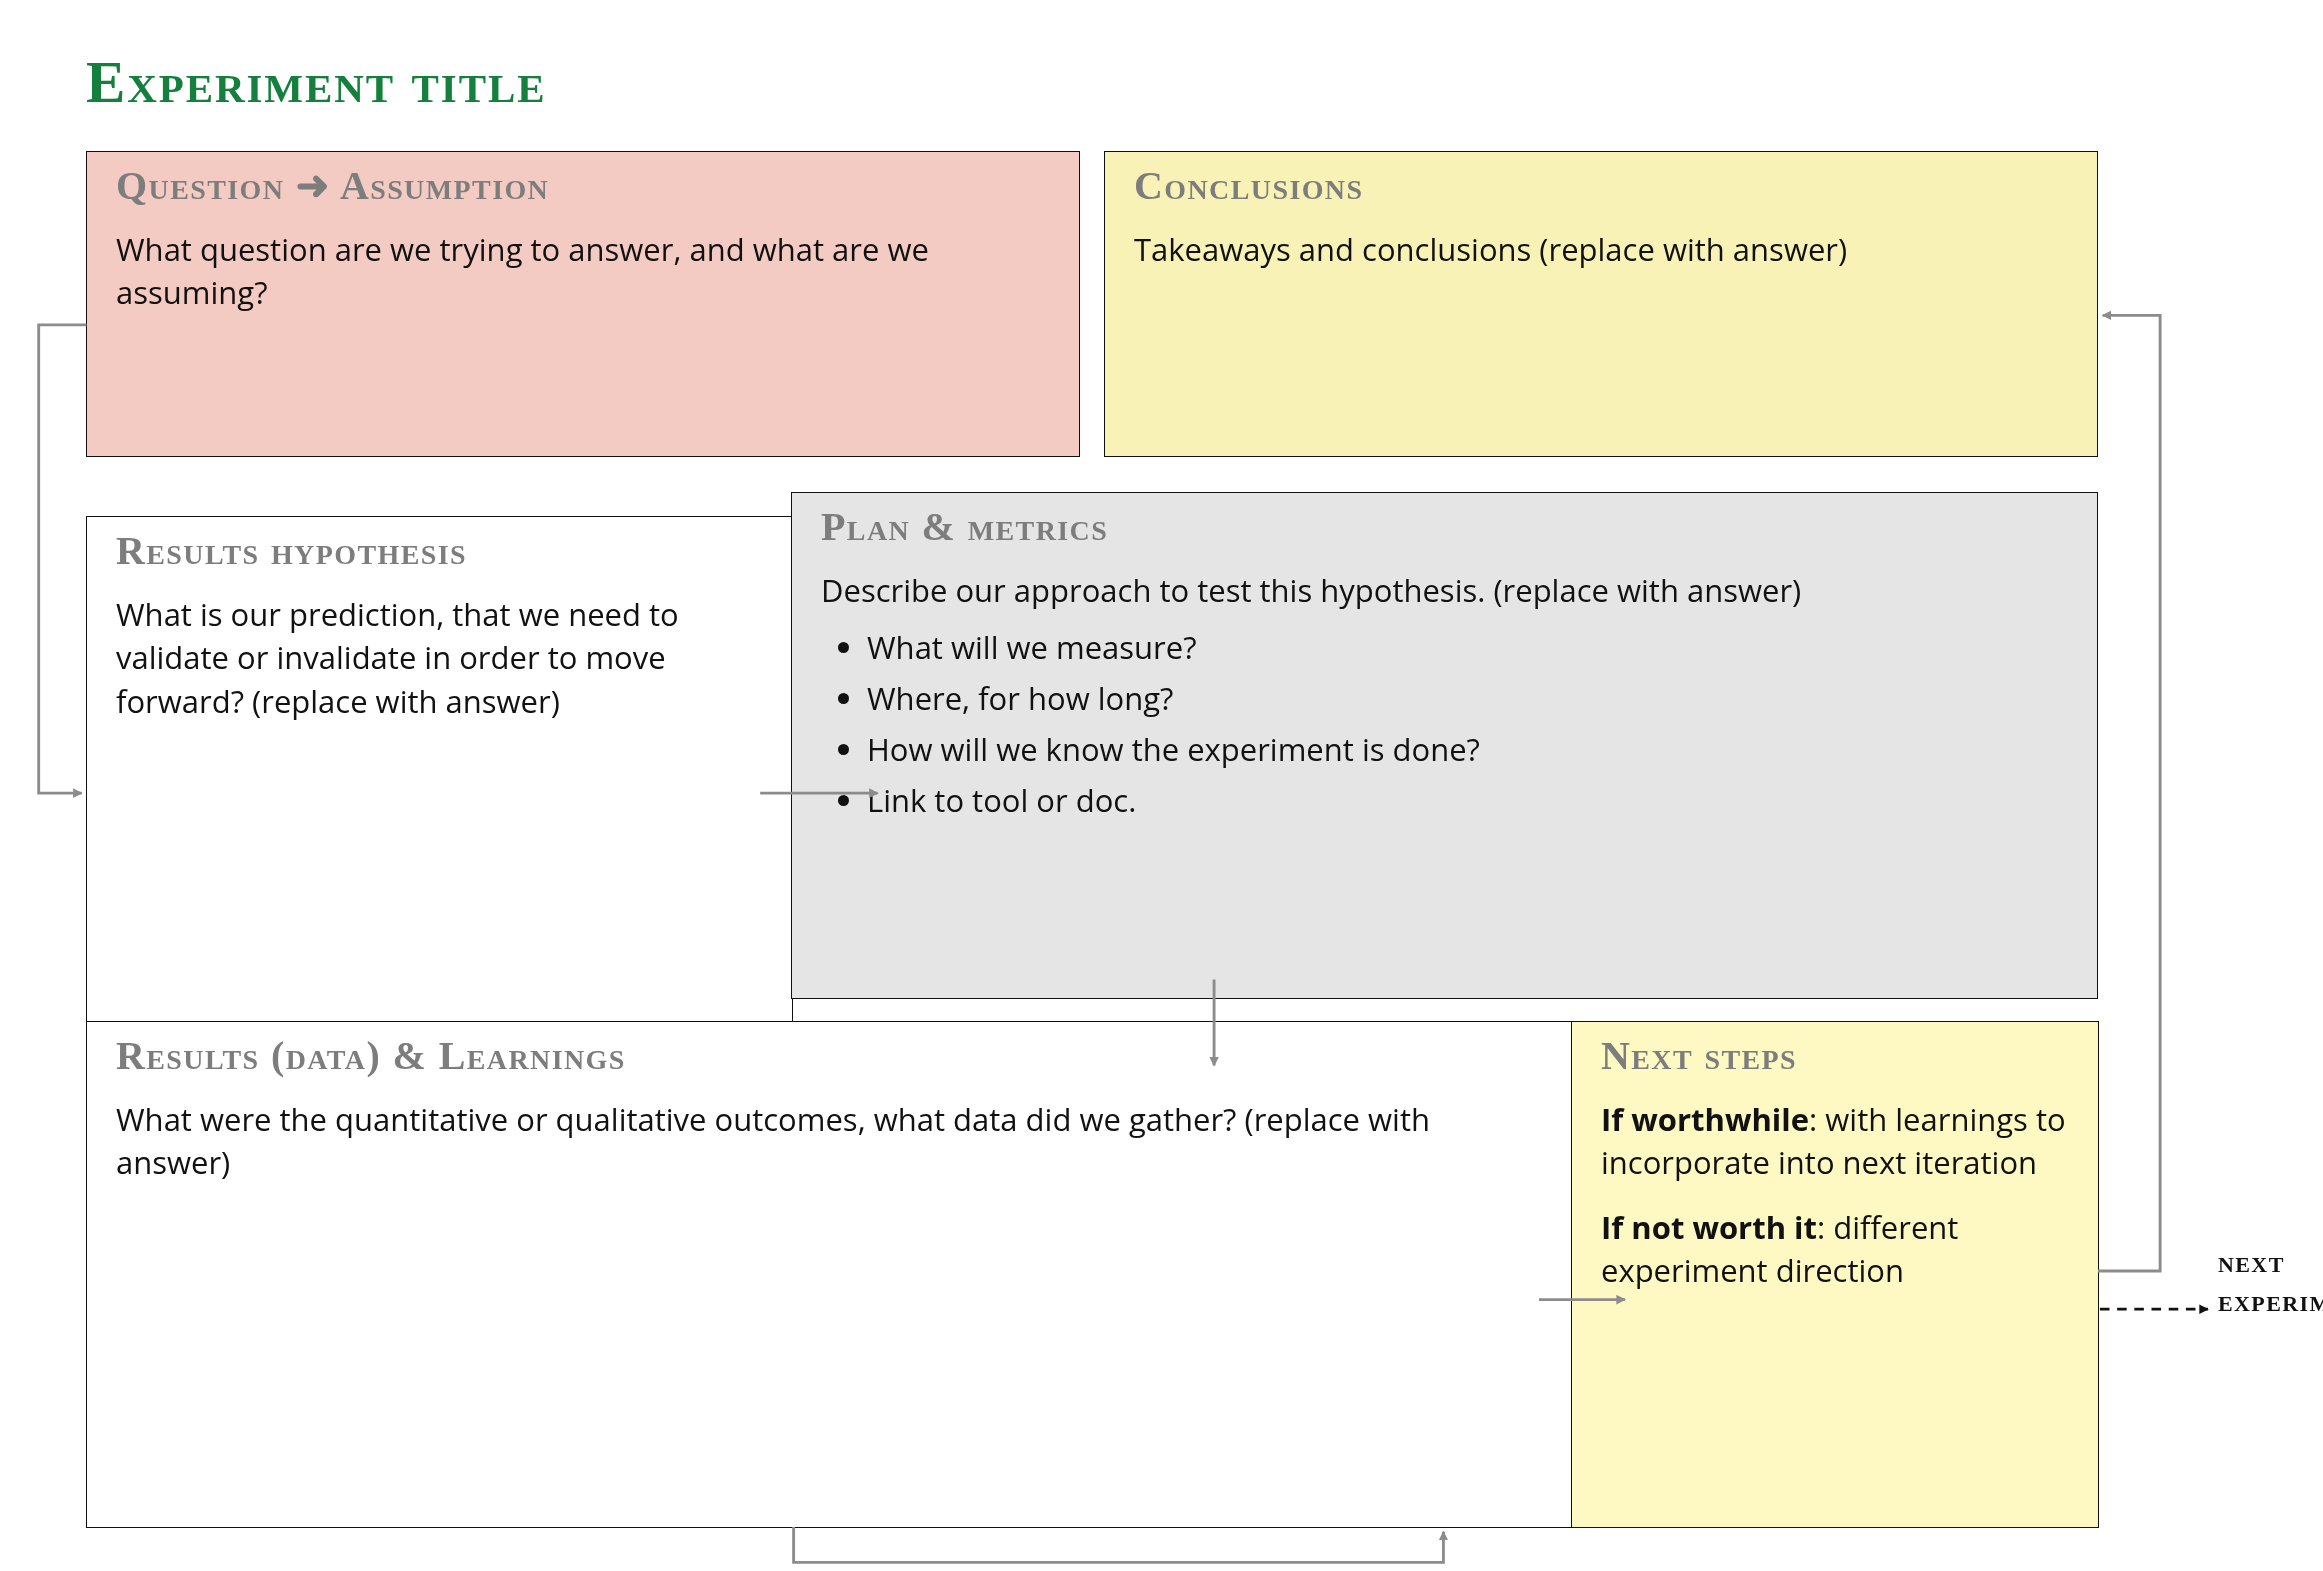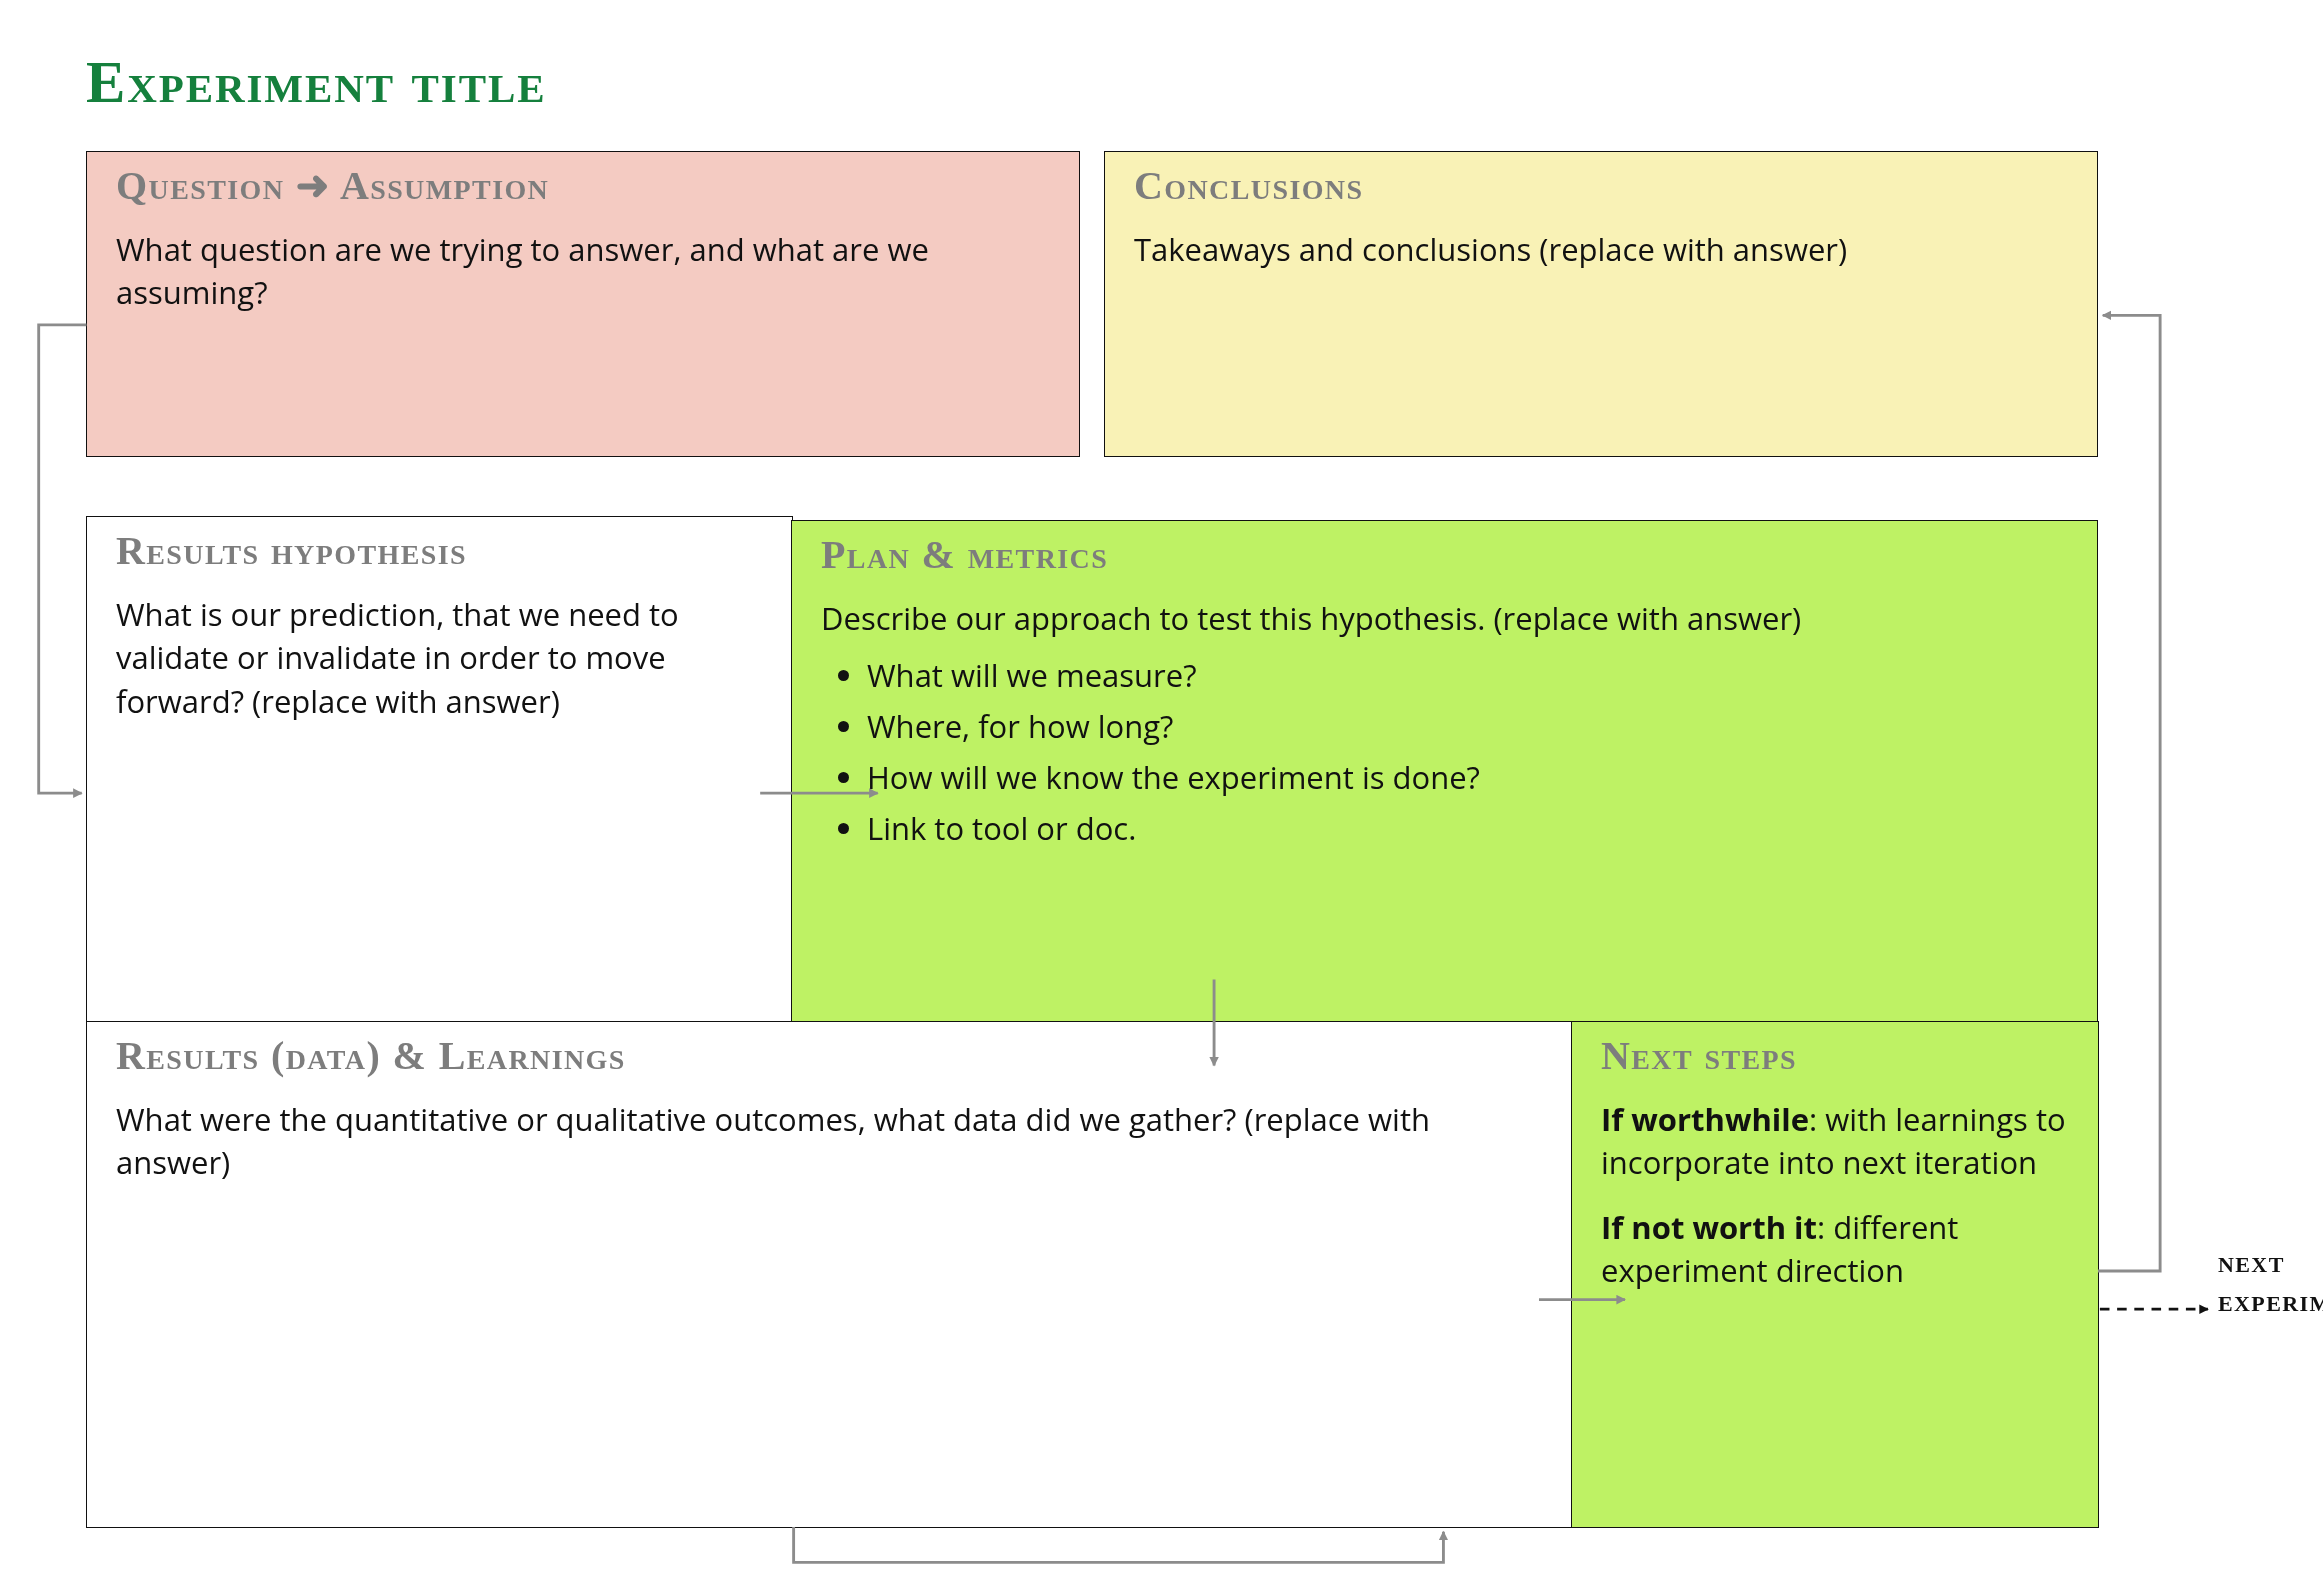--- a/index.html
+++ b/index.html
@@ -55,21 +55,21 @@
   }
   .body-text ul li {
     list-style-type: disc;
     margin-bottom: 7.6px;
   }
   .body-text strong { font-weight: 700; }
 
   
   .fill-pink   { background: #f4cbc2; }
   .fill-yellow { background: #f9f2b6; }
-  .fill-blue   { background: #bef264; }
+  .fill-blue   { background: #fef9c3; }
 
   
   .outside-label {
     position: absolute;
     font-family: "Copperplate", "Georgia", "Times New Roman", serif;
     font-variant: small-caps;
     letter-spacing: 1.4px;
     font-size: 31px;
     font-weight: 700;
     color: #111;
@@ -109,21 +109,21 @@
     </div>
   </div>
 
   <div class="box" style="left:86px; top:516px; width:707px; height:507px; background:#fff;">
     <div class="box-title">Results hypothesis</div>
     <div class="body-text">
       <p>What is our prediction, that we need to validate or invalidate in order to move forward? (replace with answer)</p>
     </div>
   </div>
 
-  <div class="box" style="left:791px; top:520px; width:1307px; height:507px; background:#bef264;">
+  <div class="box" style="left:791px; top:492px; width:1307px; height:507px; background:#e5e5e5;">
     <div class="box-title">Plan &amp; metrics</div>
     <div class="body-text">
       <p>Describe our approach to test this hypothesis. (replace with answer)</p>
       <ul>
         <li>What will we measure?</li>
         <li>Where, for how long?</li>
         <li>How will we know the experiment is done?</li>
         <li>Link to tool or doc.</li>
       </ul>
     </div>

